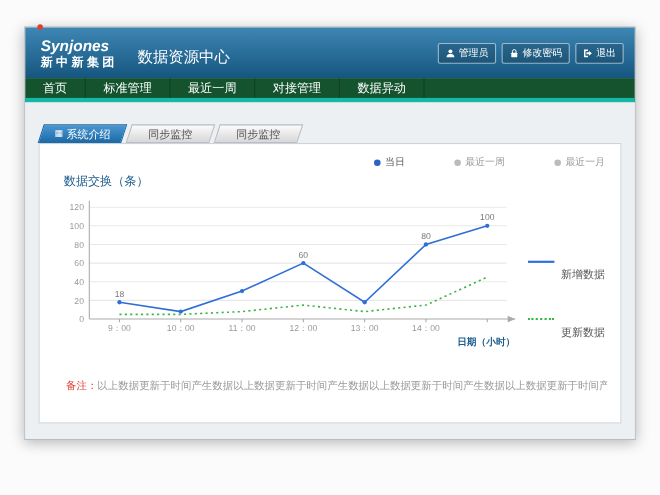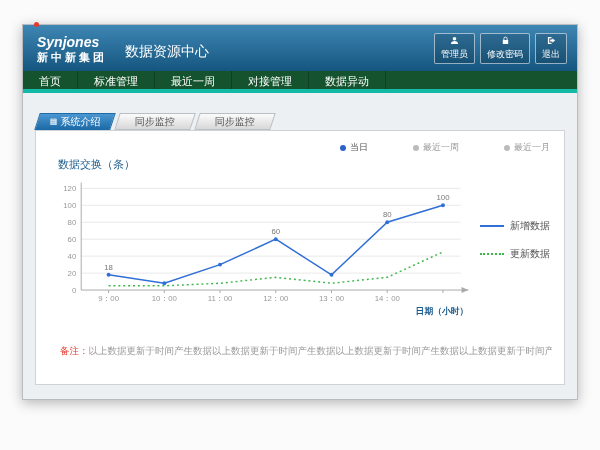--- a/index.html
+++ b/index.html
@@ -14,21 +14,21 @@
                 display:flex; align-items:center; position:relative; }
   .logo { padding-left:14px; color:#fff; line-height:1.1; }
   .logo-line1 { font-style:italic; font-weight:bold; font-size:14px; position:relative; display:inline-block; }
   .logo-accent { position:absolute; top:-3px; left:11px; width:5px; height:5px;
                  background:#e8392f; border-radius:50%; }
   .logo-line2 { font-size:11px; font-weight:bold; letter-spacing:3px; }
   .app-title { color:#fff; font-size:14px; margin-left:18px; padding-top:8px; }
   .header-actions { margin-left:auto; margin-right:10px; display:flex; gap:5px; }
   .hbtn { display:flex; align-items:center; gap:3px; font-size:9px; color:#fff;
           border:1px solid rgba(255,255,255,.55); background:rgba(0,0,0,.14);
-          padding:2px 6px; border-radius:2px; cursor:pointer; white-space:nowrap;flex-direction:column; }
+          padding:2px 6px; border-radius:2px; cursor:pointer; white-space:nowrap; }
   .hbtn svg { width:9px; height:9px; fill:#fff; }
 
   
   .nav-bar { height:22px; background:#14532d; display:flex; border-bottom:4px solid #14b8a6; }
   .nav-item { padding:0 16px; line-height:21px; font-size:11px; color:#fff;
               border-right:1px solid rgba(0,0,0,.22); cursor:pointer; }
 
   
   .content { position:absolute; top:68px; left:0; right:0; bottom:0; background:#edf0f3; }
 
@@ -50,21 +50,21 @@
   .filter-dot { width:6px; height:6px; border-radius:50%; background:#bbb; display:inline-block; }
 
   .ylabel { position:absolute; left:22px; top:26px; font-size:11px; color:#1a5b8d; }
 
   .chart-wrap { position:absolute; left:10px; top:42px; width:440px; height:150px; }
   .chart-wrap svg { width:100%; height:100%; }
 
   .series-legend { position:absolute; right:12px; top:88px; width:72px; }
   .series-row { display:flex; align-items:center; gap:6px; margin-bottom:14px; }
   .series-sample { width:24px; height:0; border-top:2px solid #888; }
-  .series-name { font-size:10px; color:#555; white-space:nowrap; }
+  .series-name { font-size:10px; color:#555; white-space:nowrap;margin-top:24px; }
 
   .note { position:absolute; left:24px; right:12px; top:214px; font-size:9.5px;
           color:#9a9a9a; white-space:nowrap; overflow:hidden; }
   .note-prefix { color:#e03b2f; }
 </style>
 </head>
 <body>
 
 <div class="window">
 

